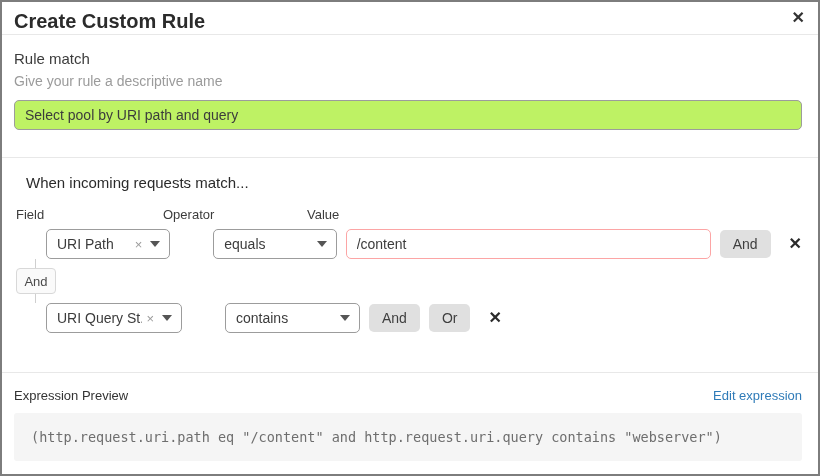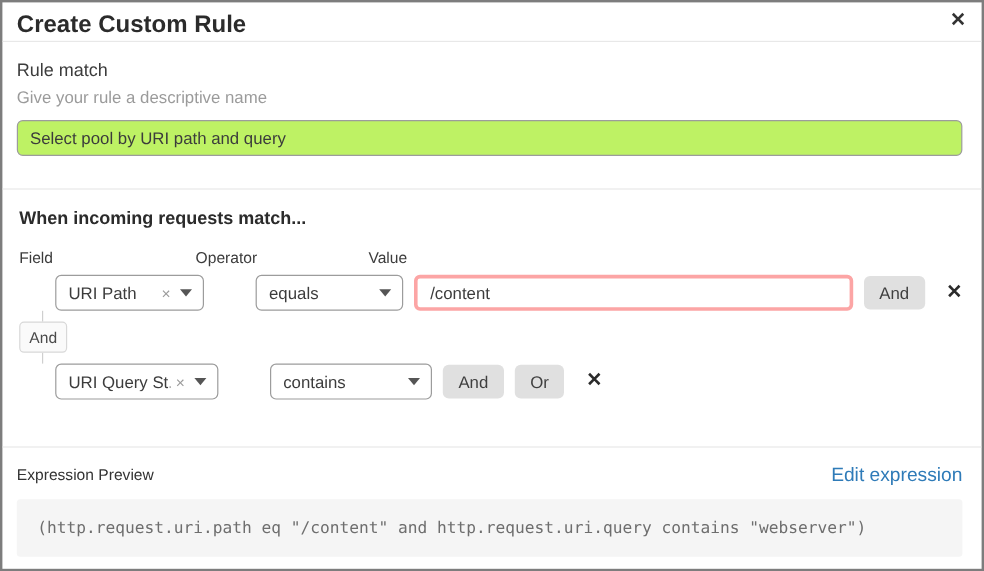--- a/index.html
+++ b/index.html
@@ -43,21 +43,21 @@
     font-family:"Liberation Sans", sans-serif;
     background:#bef264; outline:none;
   }
 
   
   .match-section {
     height:215px;
     padding:16px 16px 0 12px;
     border-bottom:1px solid #e8e8e8;
   }
-  .match-heading { font-size:15px; font-weight:700; color:#2b2b2b; margin-left:2px; }
+  .match-heading { font-size:15px; font-weight:400; color:#2b2b2b; margin-left:12px; }
   .col-labels { display:flex; margin-top:16px; font-size:13px; color:#3c3c3c; }
   .col-field    { width:147px; padding-left:2px; }
   .col-operator { width:144px; padding-left:2px; }
   .col-value    { padding-left:2px; }
 
   .cond-row { display:flex; align-items:center; margin-top:7px; height:30px; }
   .select {
     width:136px; height:30px; background:#fff;
     border:1px solid #9c9c9c; border-radius:5px;
     display:flex; align-items:center;
@@ -66,21 +66,21 @@
   }
   .select .sel-text { flex:1; white-space:nowrap; overflow:hidden; }
   .select .clear-x  { color:#9b9b9b; font-size:13px; margin:0 8px 0 4px; cursor:pointer; }
   .select .chev {
     width:0; height:0; border-left:5px solid transparent;
     border-right:5px solid transparent; border-top:6px solid #555;
   }
   .select.operator { width:135px; margin-right:9px; }
   .select.operator .sel-text { margin-right:8px; }
   .value-input {
-    height:30px; border:3px solid #fca5a5; border-radius:5px;
+    height:30px; border:1px solid #fca5a5; border-radius:5px;
     padding:0 10px; font-size:14px; color:#3c3c3c;
     font-family:"Liberation Sans", sans-serif; outline:none;
   }
   .value-input.w1 { width:404px; margin-right:9px; }
   .value-input.w2 { width:356px; margin-right:7px; }
   .conj-btn {
     height:28px; padding:0 13px; background:#e0e0e0;
     border:none; border-radius:5px;
     font-size:14px; color:#3f3f3f; cursor:pointer;
     font-family:"Liberation Sans", sans-serif; margin-right:9px;
@@ -96,21 +96,21 @@
     width:40px; height:26px; margin-left:2px;
     background:#fafafa; border:1px solid #d8d8d8; border-radius:4px;
     display:flex; align-items:center; justify-content:center;
     font-size:13px; color:#4a4a4a; cursor:pointer;
   }
 
   
   .expr-section { padding:15px 16px 0 12px; }
   .expr-head { display:flex; justify-content:space-between; align-items:flex-start; }
   .expr-label { font-size:13px; color:#333; }
-  .expr-link  { font-size:16px; color:#2f7bb8; cursor:pointer; text-decoration:none; }
+  .expr-link  { font-size:13px; color:#2f7bb8; cursor:pointer; text-decoration:none; }
   .code-block {
     margin-top:10px; height:48px;
     background:#f5f5f5; border-radius:3px;
     display:flex; align-items:center; padding:0 17px;
     font-family:"DejaVu Sans Mono", monospace;
     font-size:13.5px; color:#6e6e6e;
     white-space:nowrap; overflow:hidden;
   }
 </style>
 </head>

